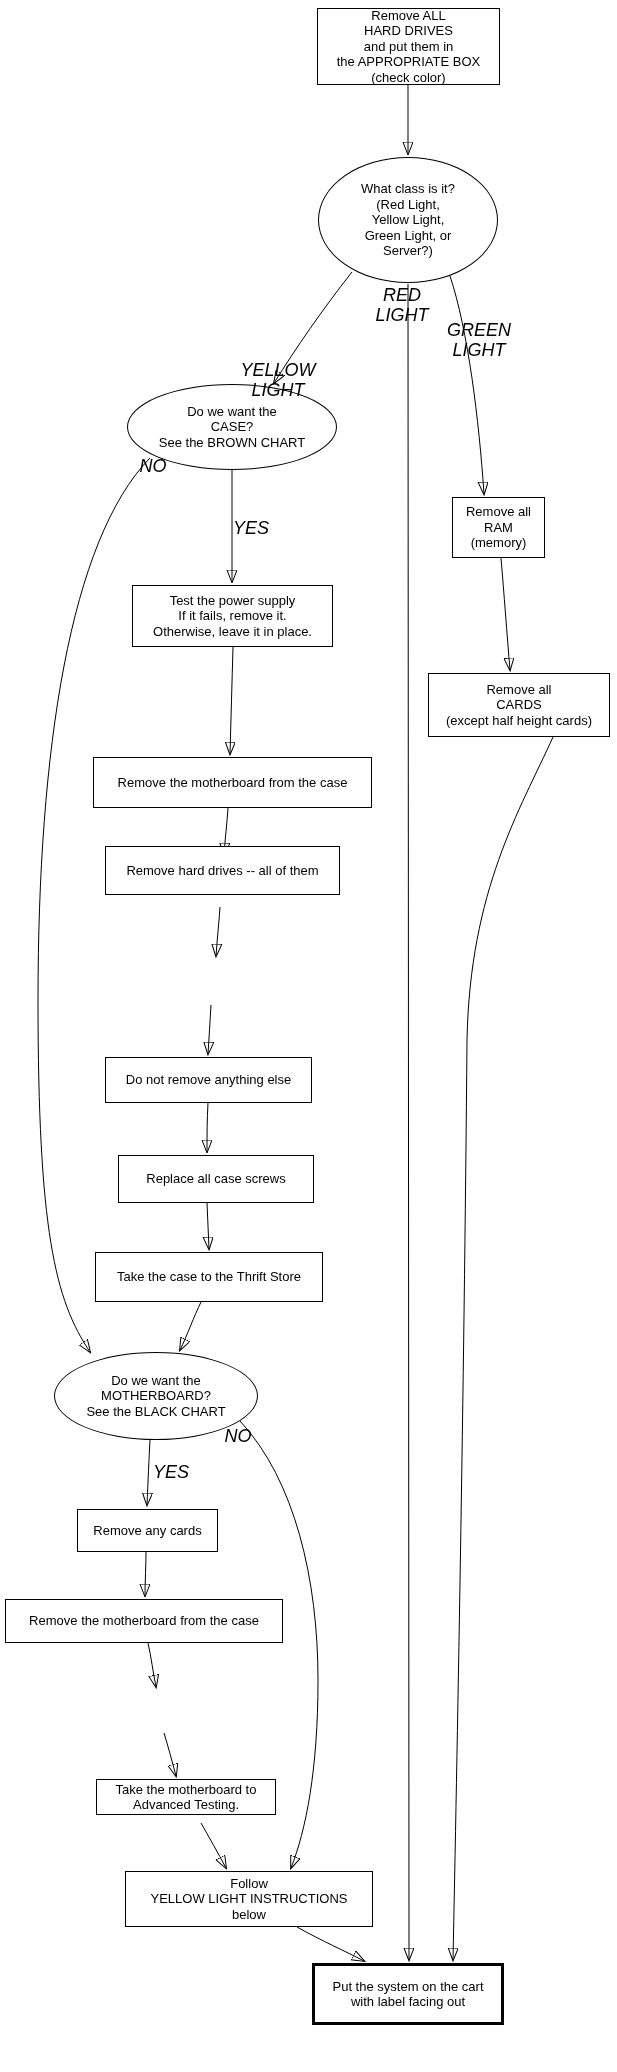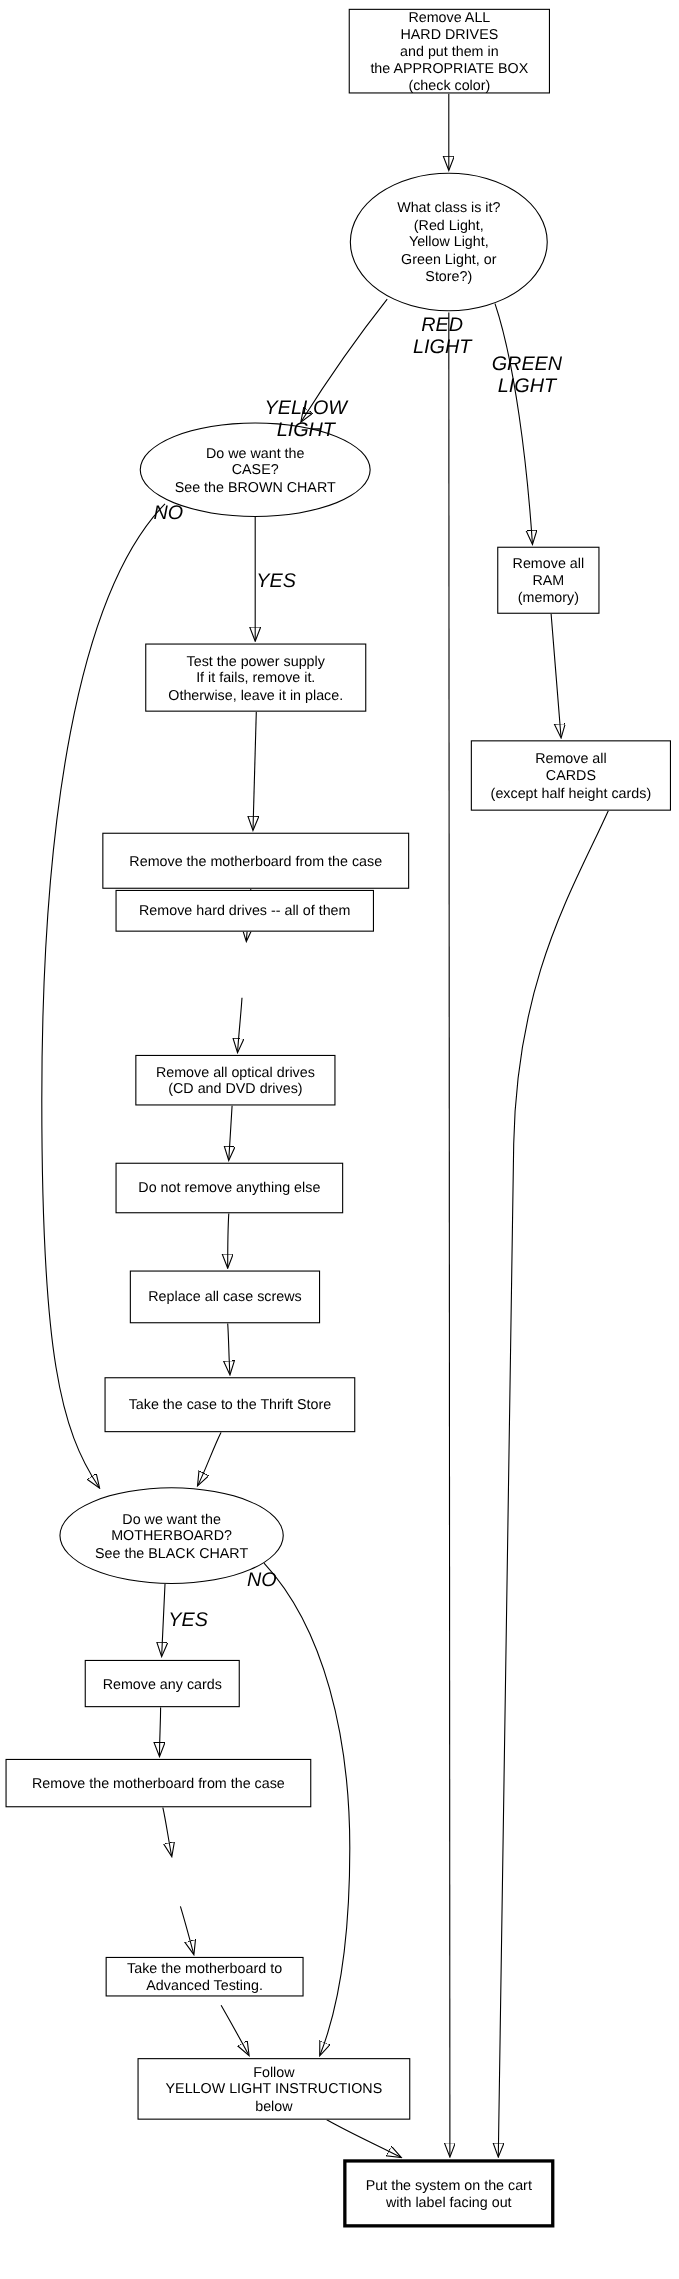--- a/index.html
+++ b/index.html
@@ -63,53 +63,49 @@
     <div>and put them in</div>
     <div>the APPROPRIATE BOX</div>
     <div>(check color)</div>
   </div>
 
   <div class="node ellipse" style="left:318px;top:157px;width:180px;height:126px">
     <div>What class is it?</div>
     <div>(Red Light,</div>
     <div>Yellow Light,</div>
     <div>Green Light, or</div>
-    <div>Store?)</div>
+    <div>Server?)</div>
   </div>
 
   <div class="node ellipse" style="left:127px;top:384px;width:210px;height:86px">
     <div>Do we want the</div>
     <div>CASE?</div>
     <div>See the BROWN CHART</div>
   </div>
 
   <div class="node box" style="left:132px;top:585px;width:201px;height:62px">
     <div>Test the power supply</div>
     <div>If it fails, remove it.</div>
     <div>Otherwise, leave it in place.</div>
   </div>
 
   <div class="node box" style="left:93px;top:757px;width:279px;height:51px">
     <div>Remove the motherboard from the case</div>
   </div>
 
-  <div class="node box" style="left:105px;top:809px;width:235px;height:38px">
+  <div class="node box" style="left:105px;top:846px;width:235px;height:49px">
     <div>Remove hard drives -- all of them</div>
   </div>
 
-  <div class="node box" style="left:123px;top:959px;width:182px;height:46px">
-    <div>Remove all optical drives</div>
-    <div>(CD and DVD drives)</div>
-  </div>
 
   <div class="node box" style="left:105px;top:1057px;width:207px;height:46px">
     <div>Do not remove anything else</div>
   </div>
 
-  <div class="node box" style="left:118px;top:1155px;width:173px;height:48px">
+  <div class="node box" style="left:118px;top:1155px;width:196px;height:48px">
     <div>Replace all case screws</div>
   </div>
 
   <div class="node box" style="left:95px;top:1252px;width:228px;height:50px">
     <div>Take the case to the Thrift Store</div>
   </div>
 
   <div class="node ellipse" style="left:54px;top:1352px;width:204px;height:88px">
     <div>Do we want the</div>
     <div>MOTHERBOARD?</div>

